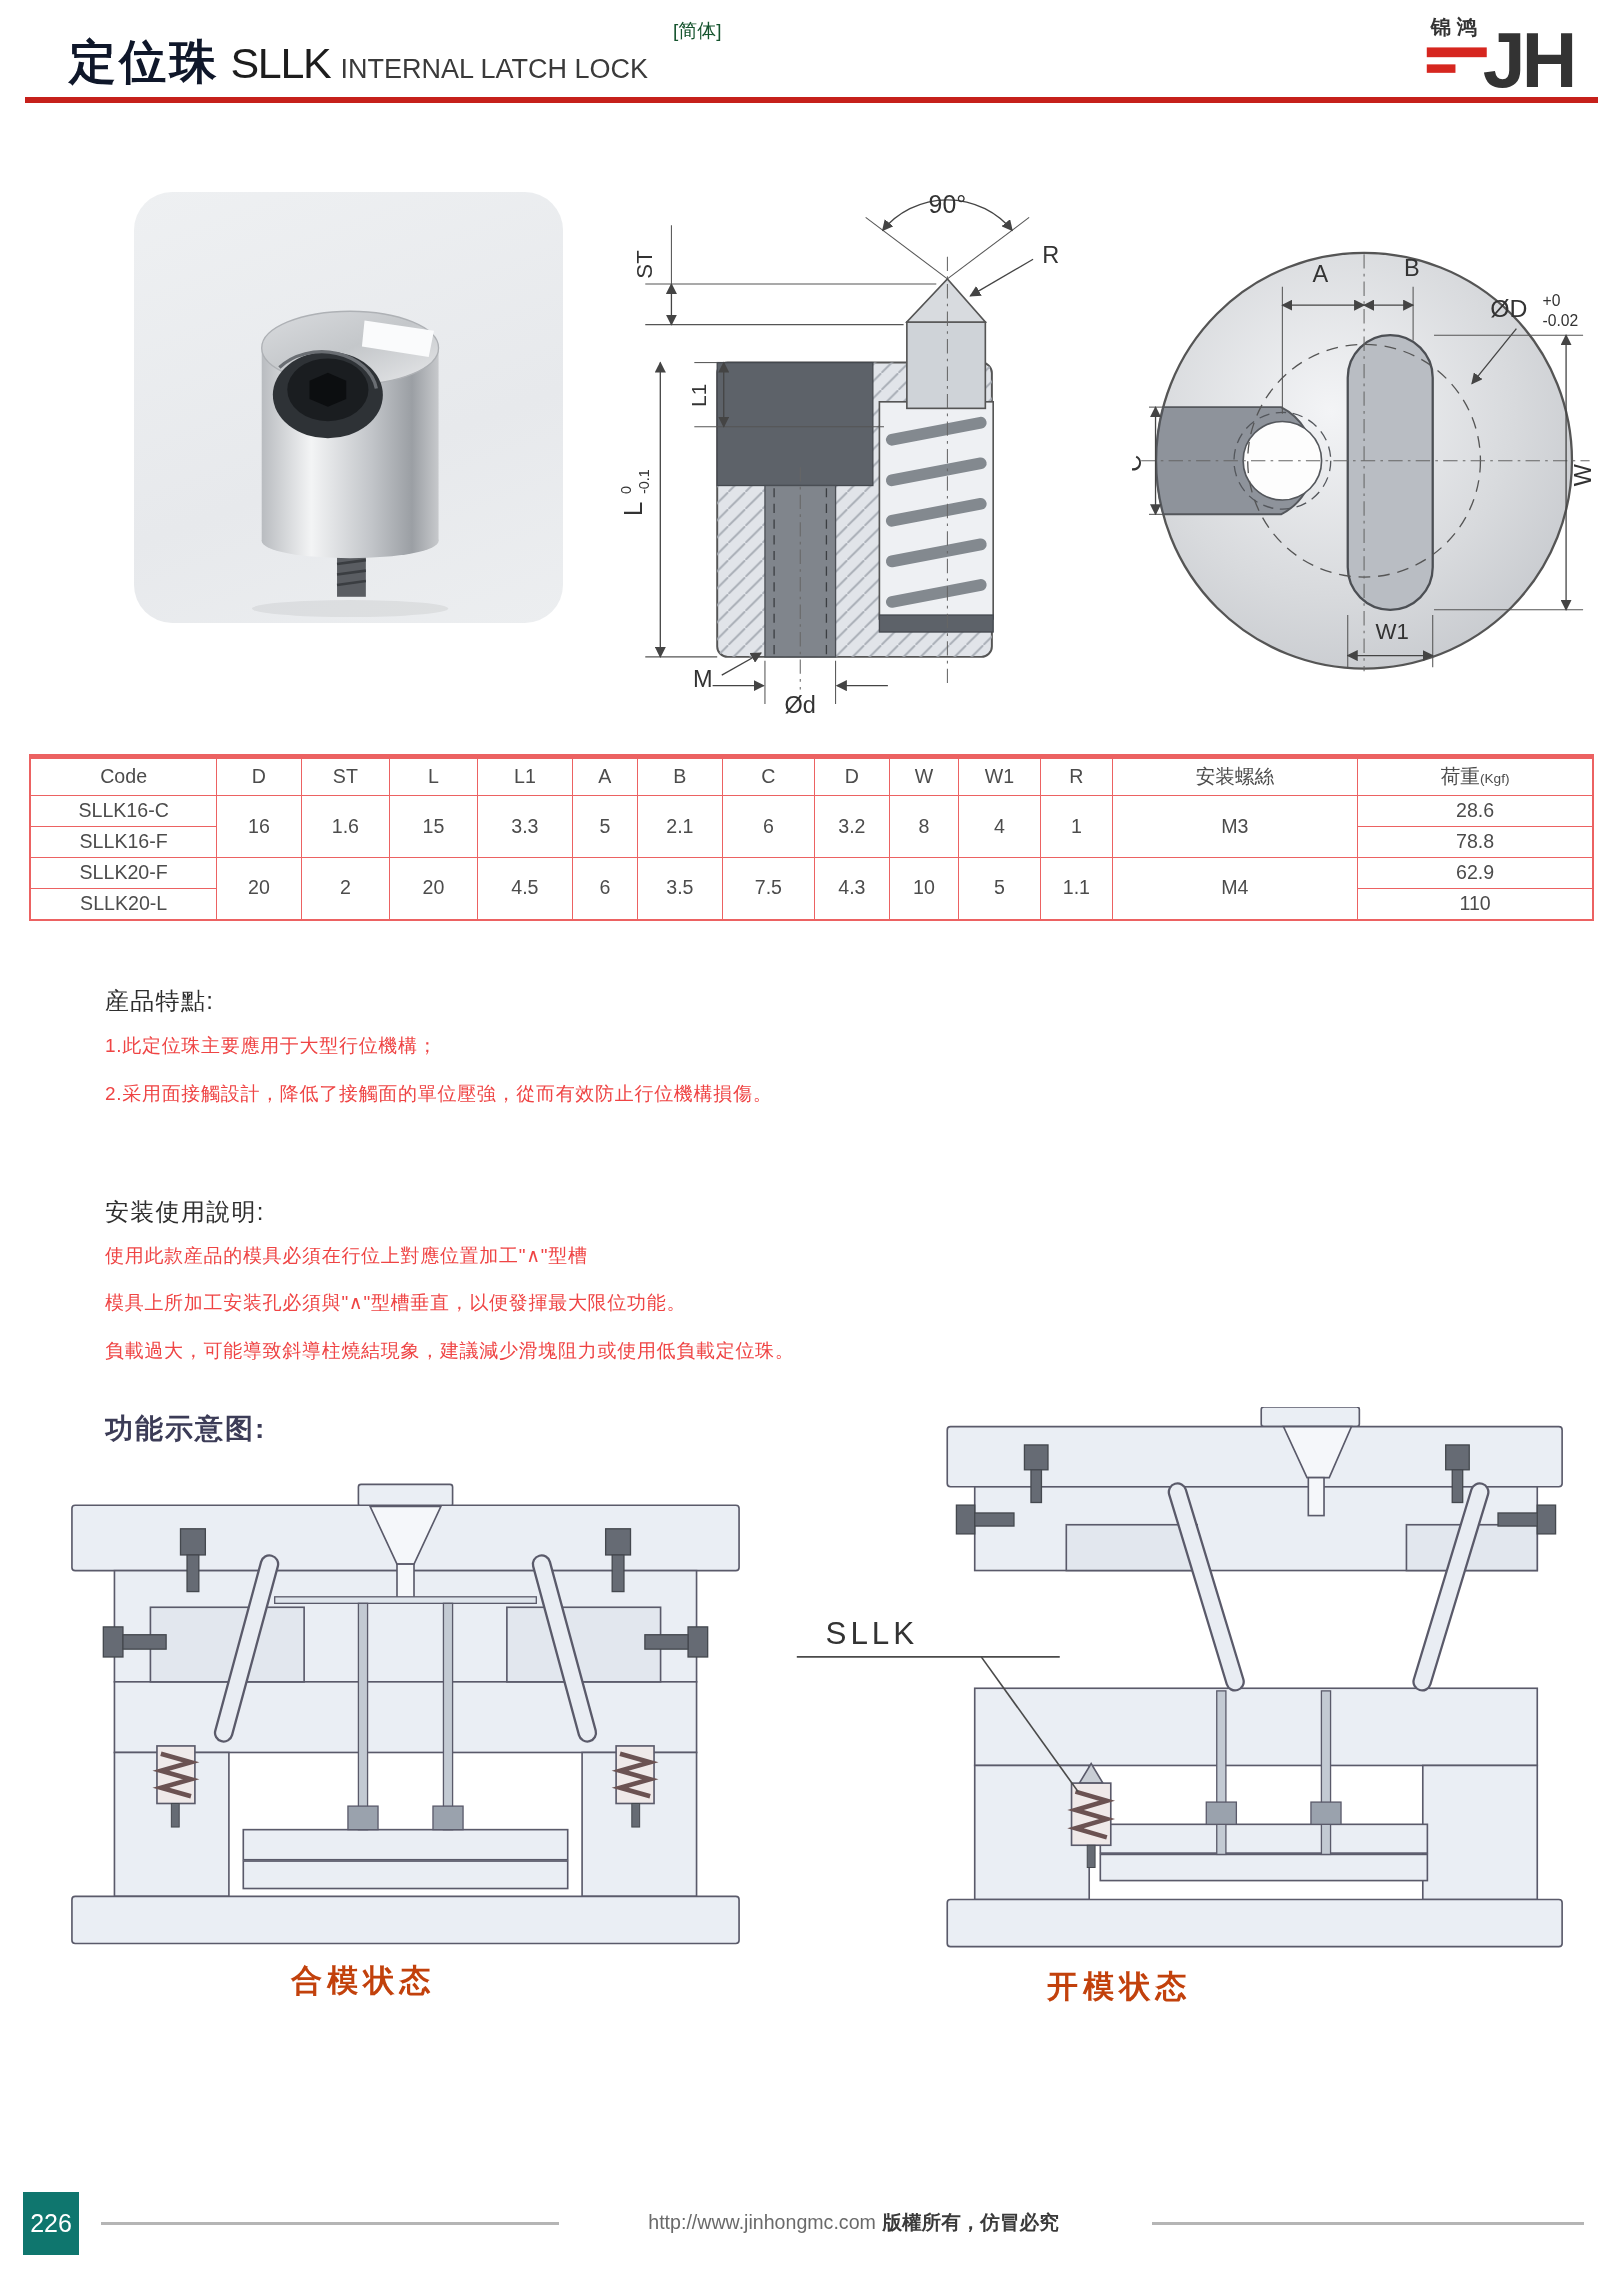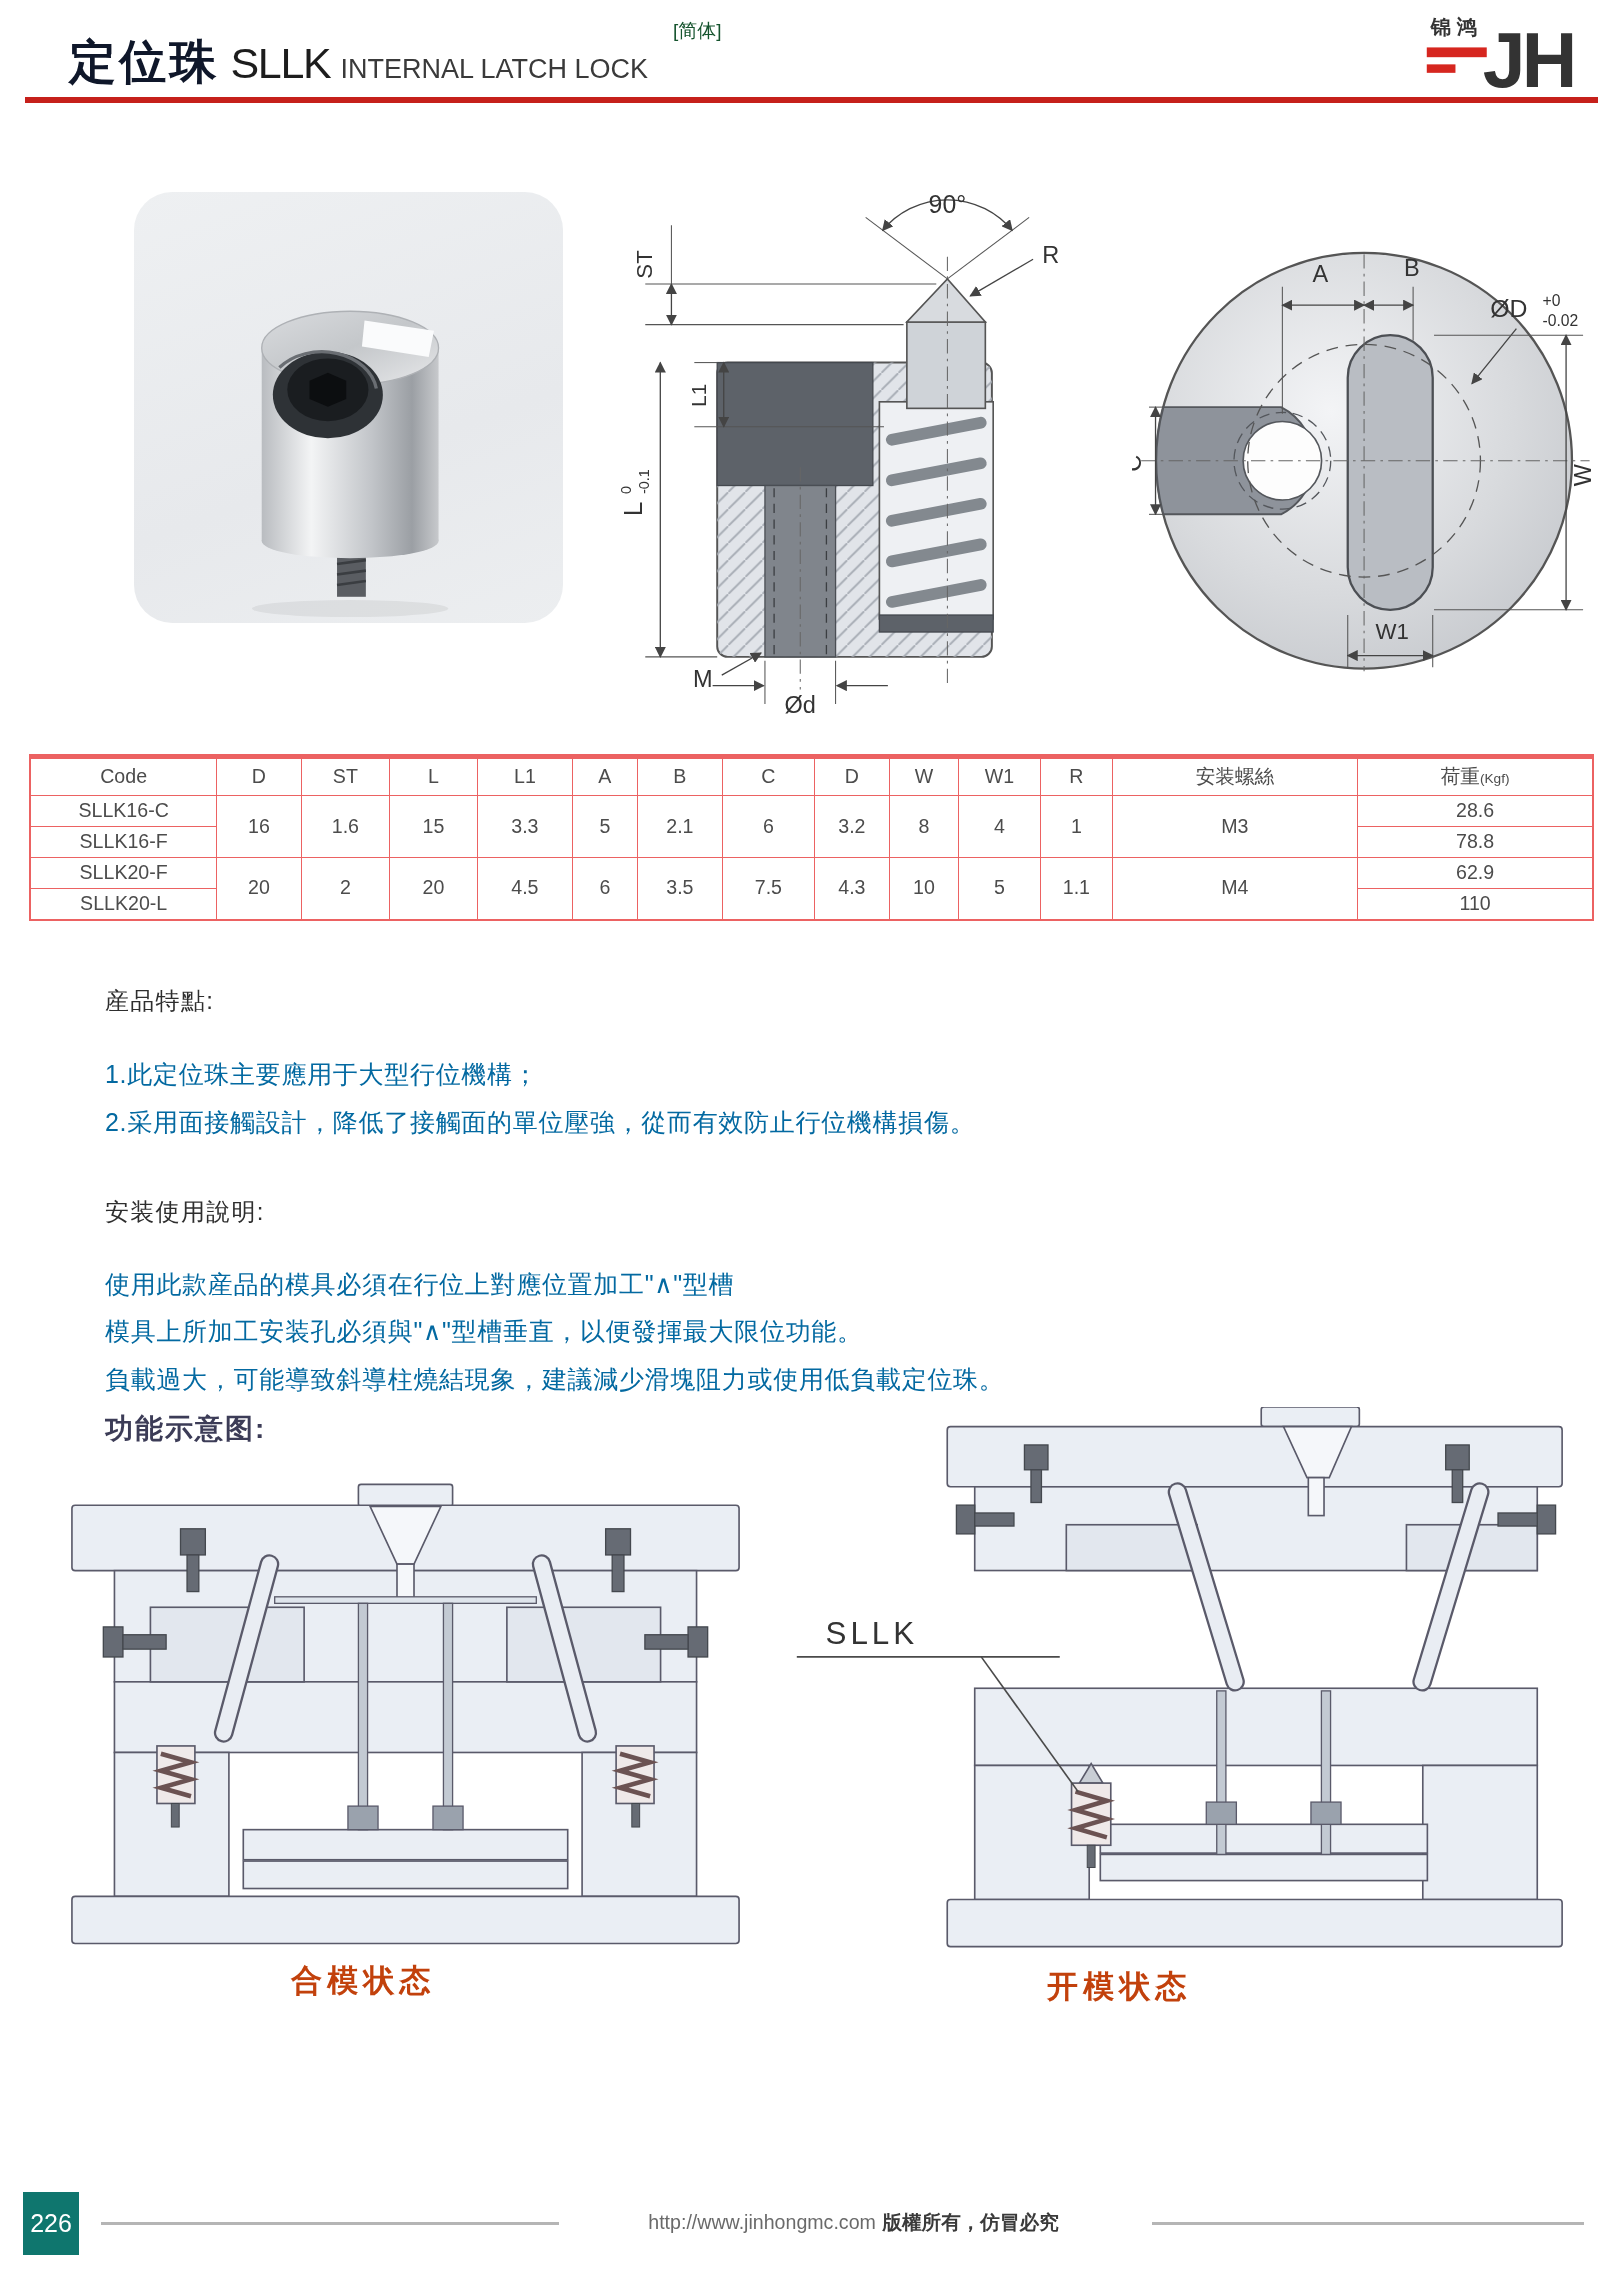--- a/index.html
+++ b/index.html
@@ -23,21 +23,21 @@
   table.spec{position:absolute;left:29.4px;top:754px;width:1564px;border-collapse:collapse;table-layout:fixed;}
   table.spec th,table.spec td{border:1.3px solid #ec6262;text-align:center;vertical-align:middle;
        color:#4c4c4c;font-size:19.6px;font-weight:400;padding:0;line-height:1;}
   table.spec{border:2px solid #ec6262;border-top:5.2px solid #ec6262;}
   table.spec thead tr{height:39px;}
   table.spec tbody tr{height:31px;}
   .unit{font-size:13.7px;color:#4c4c4c;}
 
   
   .h-feat{position:absolute;font-size:24px;color:#2e2e2e;letter-spacing:1.3px;}
-  .body-line{position:absolute;font-size:25px;color:#0369a1;letter-spacing:0.7px;white-space:nowrap;margin-top:25px;}
+  .body-line{position:absolute;font-size:19px;color:#ef4444;letter-spacing:0.7px;white-space:nowrap;}
   .h-func{position:absolute;font-size:28px;font-weight:700;color:#3c3c57;letter-spacing:2px;}
   .caption{position:absolute;font-size:31px;font-weight:700;color:#c2410c;letter-spacing:5.2px;}
 
   
   .pageno{position:absolute;left:23px;top:2192px;width:56px;height:63px;background:#0f766e;
           display:flex;align-items:center;justify-content:center;color:#fff;font-size:25px;}
   .f-line{position:absolute;top:2222px;height:3.3px;background:#b5b5b5;}
   .f-copy{position:absolute;left:559px;top:2209px;width:589px;text-align:center;font-size:19.6px;color:#6a6a6a;white-space:nowrap;}
   .f-copy .cn{color:#3a3a3a;font-weight:600;margin-left:6.5px;}
 

